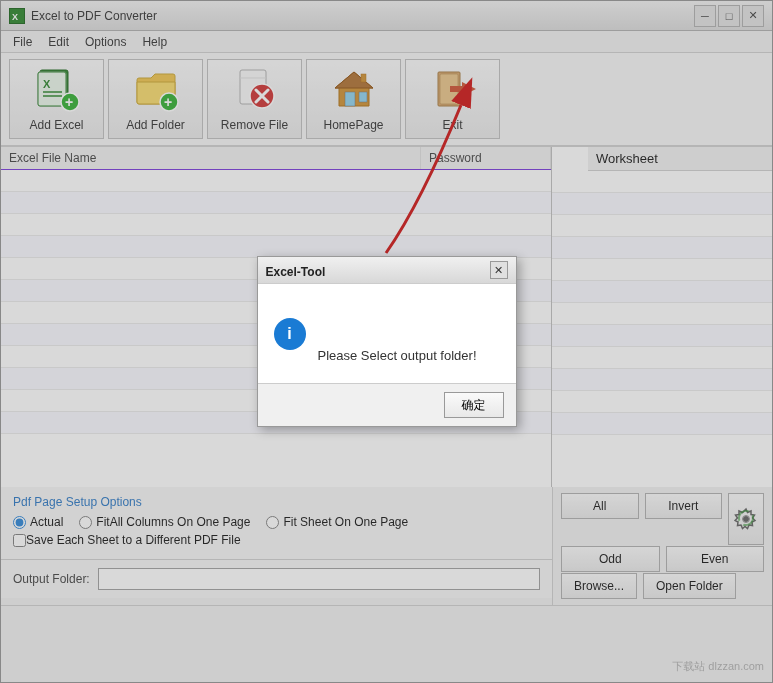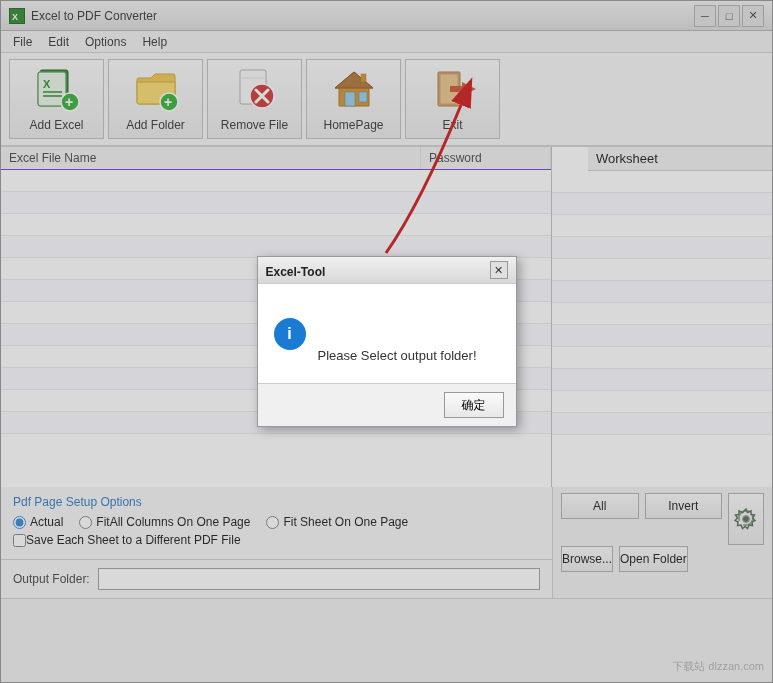--- a/index.html
+++ b/index.html
@@ -246,21 +246,21 @@
     }
 
     
     input[type="radio"], input[type="checkbox"] {
       width: 13px; height: 13px;
       accent-color: #1a7bd4;
     }
 
     .browse-btn, .openfolder-btn {
       height: 26px;
-      padding: 0 0;
+      padding: 0 12px;
       background: linear-gradient(to bottom, #fafafa, #e8e8e8);
       border: 1px solid #aaa;
       font-size: 12px;
       cursor: pointer;
       white-space: nowrap;
     }
 
     .app-window {
       position: relative;
       width: 773px;
@@ -469,20 +469,24 @@
         <div style="display:flex; align-items:center; justify-content:center; width:36px; height:52px; background:linear-gradient(to bottom,#fafafa,#e8e8e8); border:1px solid #aaa; cursor:pointer; row-span:2;">
           <svg width="24" height="24" viewBox="0 0 24 24">
             <circle cx="12" cy="12" r="3" fill="#555"></circle>
             <path d="M12 2 L13.5 5.5 L17 4 L17 7.5 L20.5 8 L18.5 11 L21 13.5 L18 15 L18.5 18.5 L15 18 L13.5 21.5 L11 19.5 L8.5 21.5 L7 18 L3.5 18.5 L4 15 L1 13.5 L3.5 11 L1.5 8 L5 7.5 L5 4 L8.5 5.5 Z" fill="none" stroke="#555" stroke-width="1.5"></path>
             <circle cx="12" cy="12" r="3.5" fill="none" stroke="#888" stroke-width="1"></circle>
             <path d="M19.4 7.34L17.66 9.08C17.88 9.66 18 10.31 18 11C18 14.31 15.31 17 12 17C11.31 17 10.66 16.88 10.08 16.66L8.34 18.4C9.43 18.79 10.69 19 12 19C16.42 19 20 15.42 20 11C20 9.69 19.79 8.43 19.4 7.34ZM4.6 14.66L6.34 12.92C6.12 12.34 6 11.69 6 11C6 7.69 8.69 5 12 5C12.69 5 13.34 5.12 13.92 5.34L15.66 3.6C14.57 3.21 13.31 3 12 3C7.58 3 4 6.58 4 11C4 12.31 4.21 13.57 4.6 14.66Z" fill="#228822" opacity="0.6"></path>
           </svg>
         </div>
       </div>
       <div class="right-btn-row">
+        <button class="right-btn">Odd</button>
+        <button class="right-btn">Even</button>
+      </div>
+      <div class="right-btn-row">
         <button class="browse-btn">Browse...</button>
         <button class="openfolder-btn">Open Folder</button>
       </div>
     </div>
   </div>
 
   <div class="status-bar">
     <span></span>
   </div>
 

